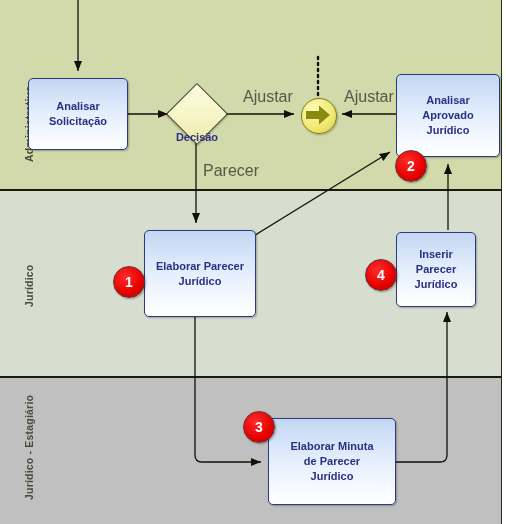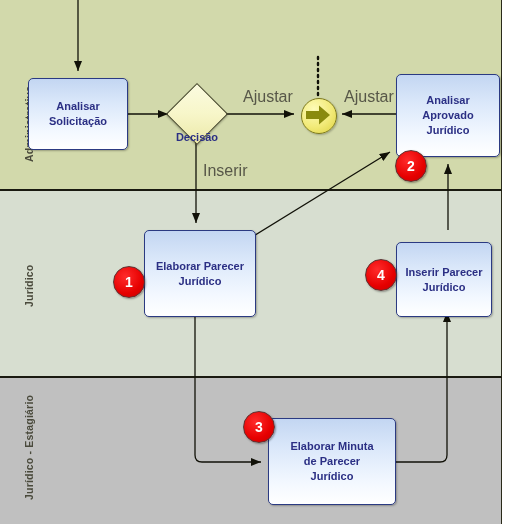--- a/index.html
+++ b/index.html
@@ -53,21 +53,21 @@
     text-align: center;
     display: flex;
     align-items: center;
     justify-content: center;
     padding: 2px 4px;
     box-shadow: 1px 1px 2px rgba(0,0,0,0.28);
   }
   #task-analisar-solicitacao { left: 28px;  top: 78px;  width: 100px; height: 72px; }
   #task-analisar-parecer     { left: 396px; top: 74px;  width: 104px; height: 83px; }
   #task-elaborar-parecer     { left: 144px; top: 230px; width: 112px; height: 87px; }
-  #task-inserir-parecer      { left: 396px; top: 242px; width: 96px; height: 75px; }
+  #task-inserir-parecer      { left: 396px; top: 232px; width: 80px; height: 75px; }
   #task-elaborar-minuta      { left: 268px; top: 418px; width: 128px; height: 87px; }
 
   .gateway {
     position: absolute;
     width: 42px;
     height: 42px;
     background: linear-gradient(135deg, #fbfbe0 0%, #f7f6c9 50%, #ebe8a8 100%);
     border: 1px solid #43432a;
     transform: rotate(45deg);
     box-shadow: 1px 1px 2px rgba(0,0,0,0.25);
@@ -221,20 +221,20 @@
   <div class="event-circle">
     <span>
       <svg width="25" height="20" viewBox="0 0 25 20">
         <path d="M0,6 L13,6 L13,0.5 L24,10 L13,19.5 L13,14 L0,14 z" fill="#8a8a0e"></path>
       </svg>
     </span>
   </div>
 
   <div class="flow-label" id="label-ajustar-left">Ajustar</div>
   <div class="flow-label" id="label-ajustar-right">Ajustar</div>
-  <div class="flow-label" id="label-aprovado">Inserir</div>
+  <div class="flow-label" id="label-aprovado">Parecer</div>
 
   <div class="marker" id="marker-1">1</div>
   <div class="marker" id="marker-2">2</div>
   <div class="marker" id="marker-3">3</div>
   <div class="marker" id="marker-4">4</div>
 
 </div>
 
 </body></html>

